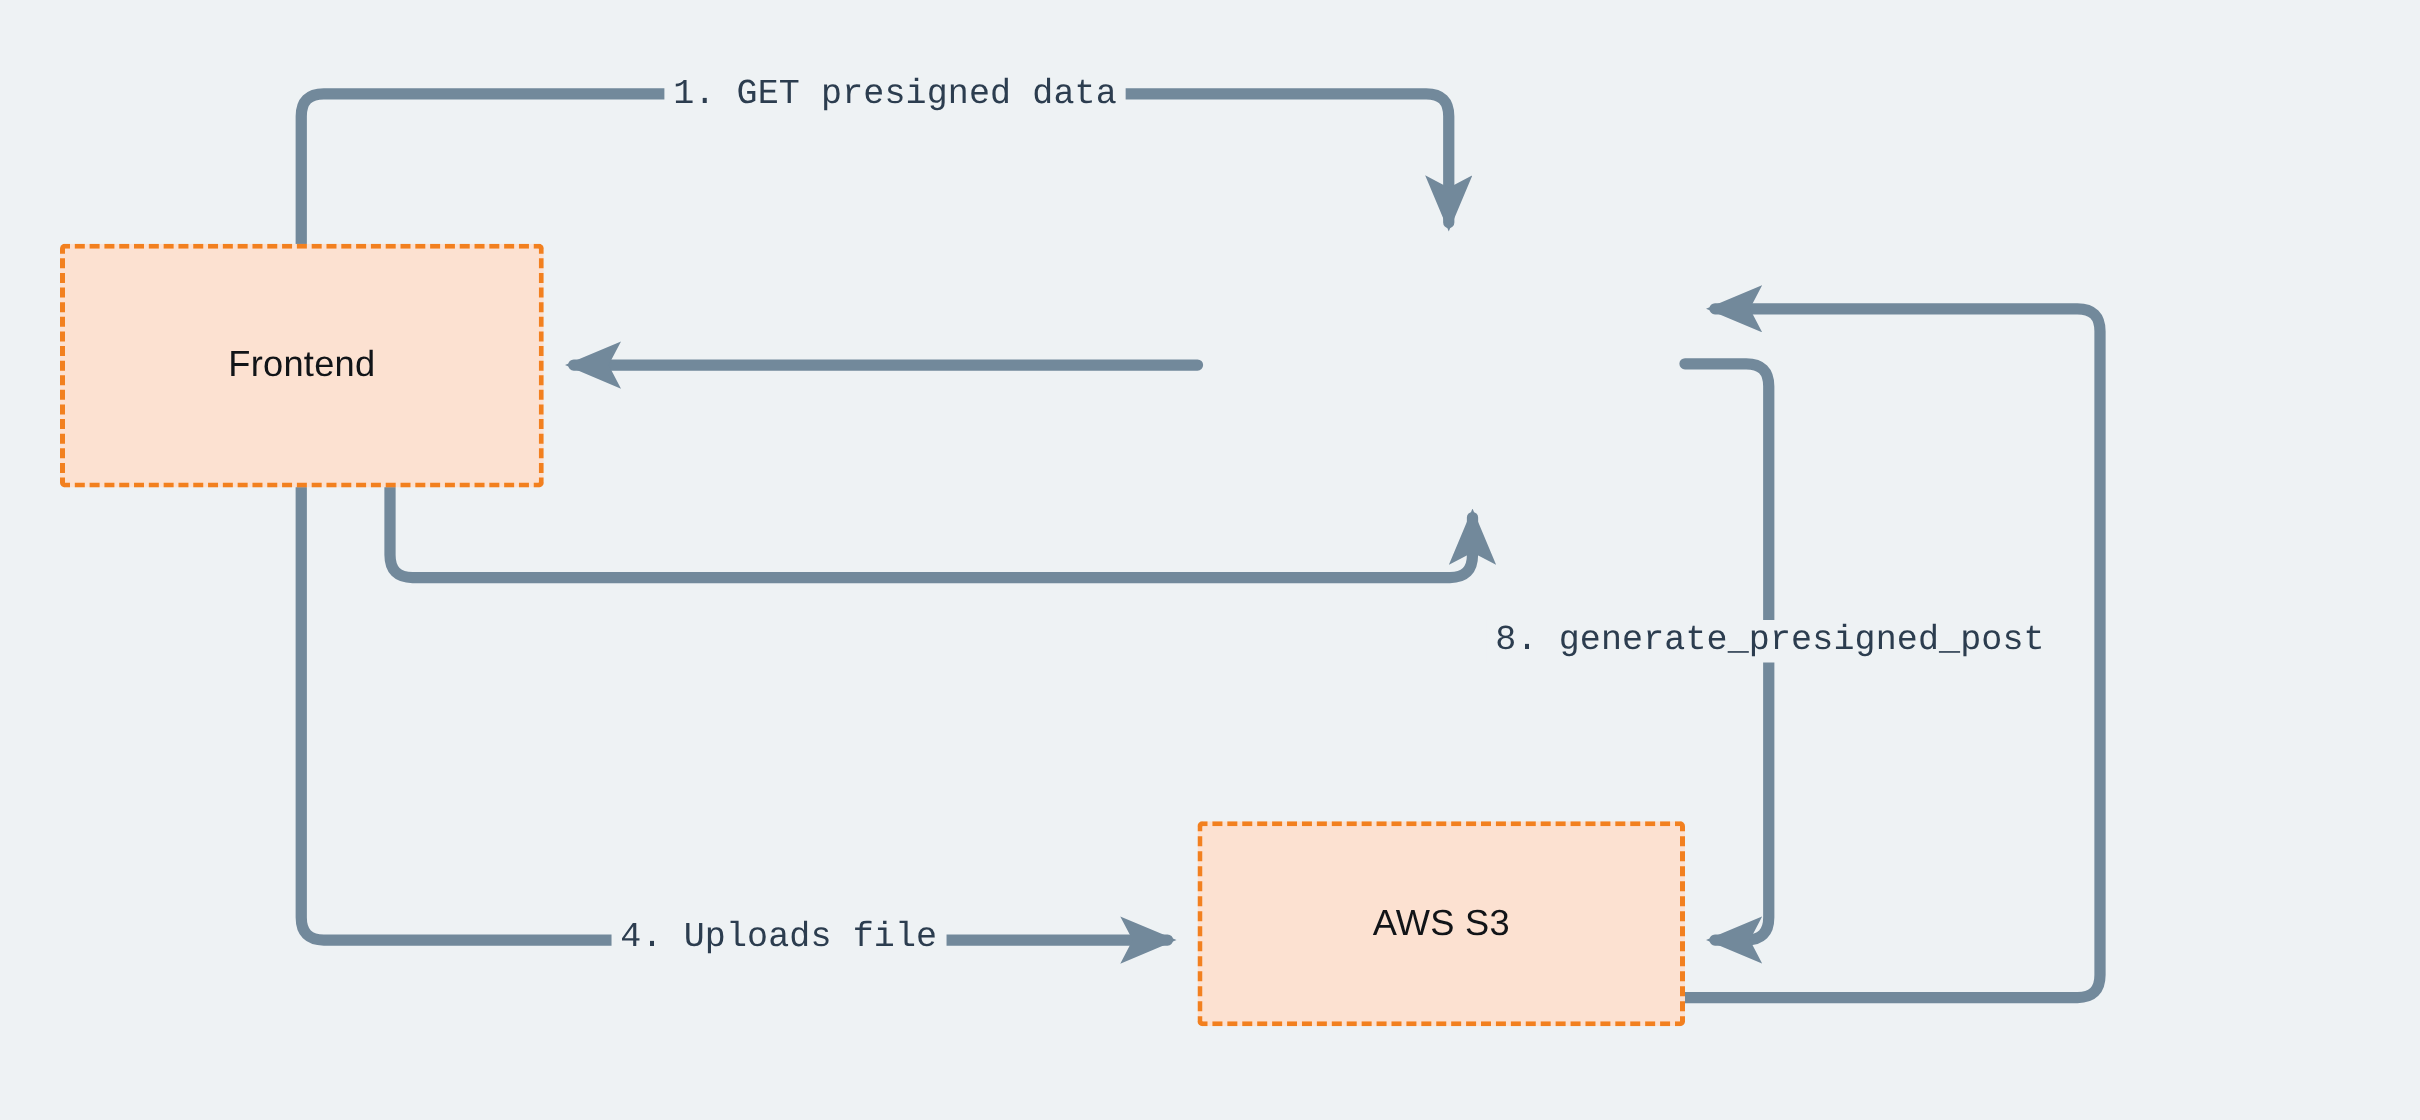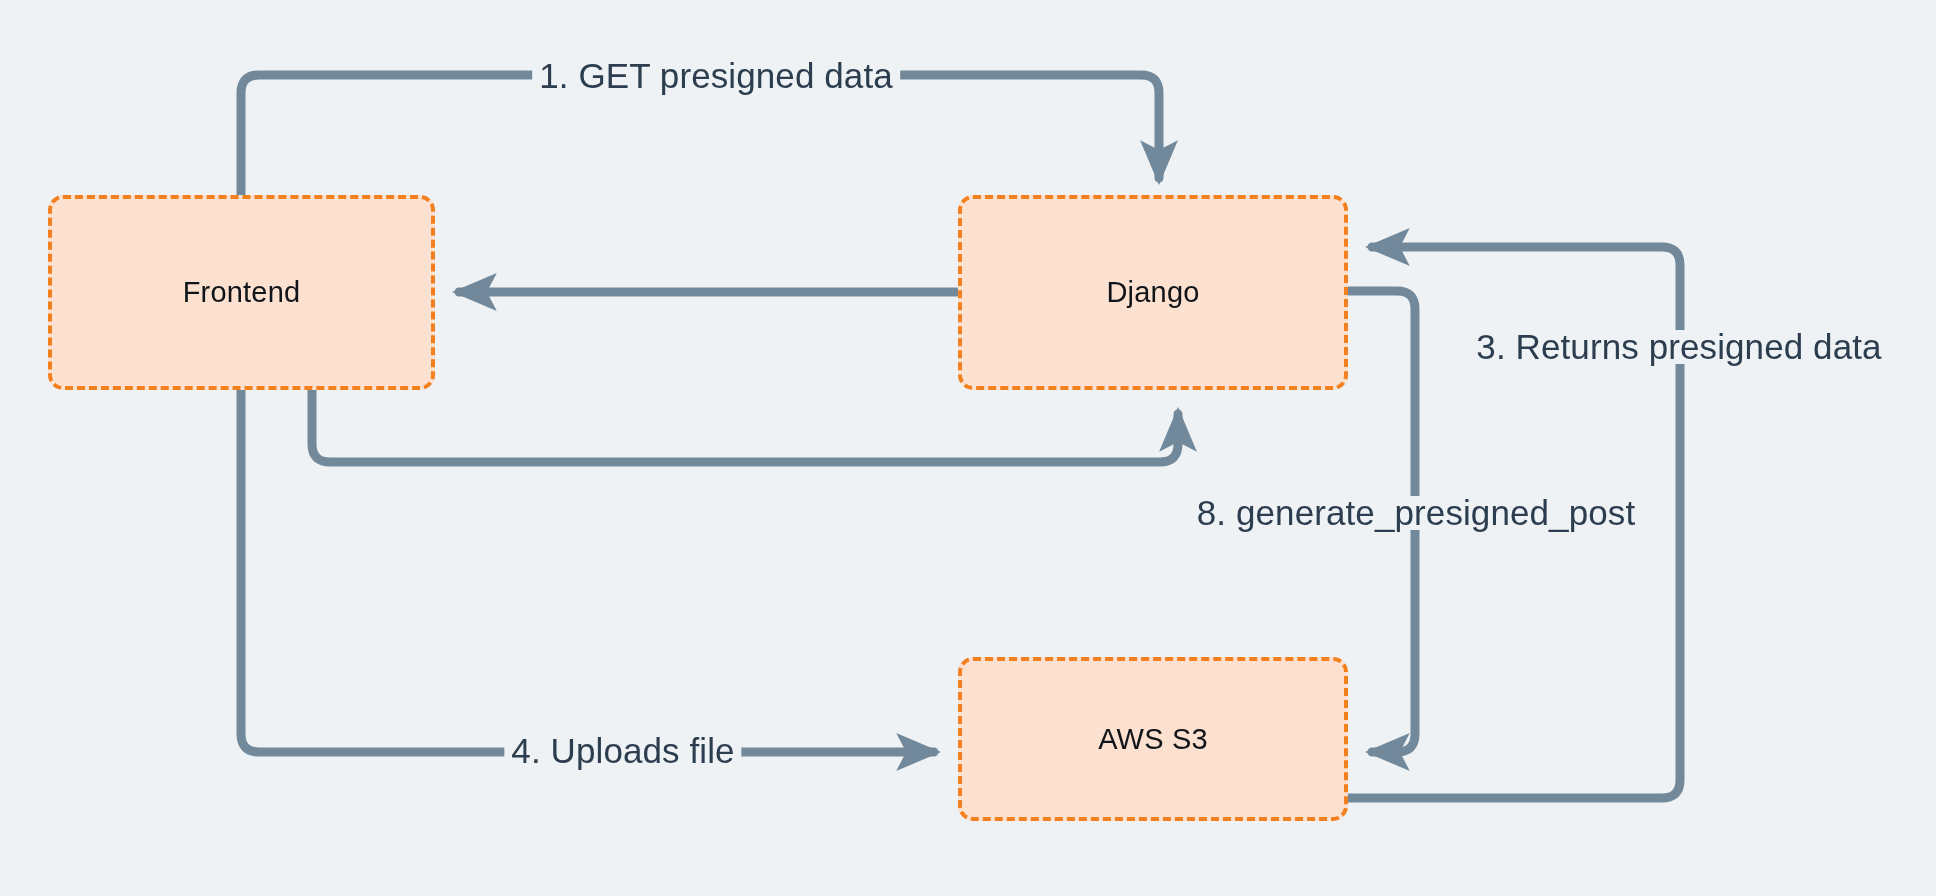--- a/index.html
+++ b/index.html
@@ -22,37 +22,37 @@
     left: 0;
     top: 0;
     width: 1936px;
     height: 896px;
   }
   .node-box {
     position: absolute;
     box-sizing: border-box;
     background: #fce1d1;
     border: 4px dashed #f2801f;
-    border-radius: 15px;
+    border-radius: 4px;
     display: flex;
     align-items: center;
     justify-content: center;
   }
   .node-label {
     font-size: 29px;
     color: #111418;
     font-family: "Liberation Sans", "DejaVu Sans", sans-serif;
     letter-spacing: 0.2px;
     white-space: pre;
   }
   .edge-label {
     position: absolute;
-    font-size: 35px;
+    font-size: 28px;
     color: #2c3d4f;
-    font-family: Liberation Sans, sans-serif;
+    font-family: Liberation Mono, monospace;
     white-space: pre;
     background: #eef2f4;
     padding: 0 7px;
     line-height: 34px;
     transform: translate(-50%, -50%);
     letter-spacing: 0.1px;
   }
 </style>
 </head>
 <body>
@@ -79,31 +79,27 @@
       <path d="M 241,390 L 241,734 Q 241,752 259,752 L 934,752" marker-end="url(#arrowhead)"></path>
 
       <path d="M 312,390 L 312,444 Q 312,462 330,462 L 1160,462 Q 1178,462 1178,444 L 1178,414" marker-end="url(#arrowhead)"></path>
     </g>
   </svg>
 
   <div class="node-box" style="left:48px; top:195px; width:387px; height:195px;">
     <span class="node-label">Frontend</span>
   </div>
 
-  <div class="node-box" style="left:958px; top:195px; width:390px; height:195px;">
-    <span class="node-label">Django</span>
-  </div>
 
   <div class="node-box" style="left:958px; top:657px; width:390px; height:164px;">
     <span class="node-label">AWS S3</span>
   </div>
 
   <div class="edge-label" style="left:716px; top:76px;">1. GET presigned data</div>
 
   <div class="edge-label" style="left:1416px; top:513px;">8. generate_presigned_post</div>
 
-  <div class="edge-label" style="left:1679px; top:347px;">3. Returns presigned data</div>
 
 
   <div class="edge-label" style="left:623px; top:751px;">4. Uploads file</div>
 
 
 </div>
 
 </body></html>

